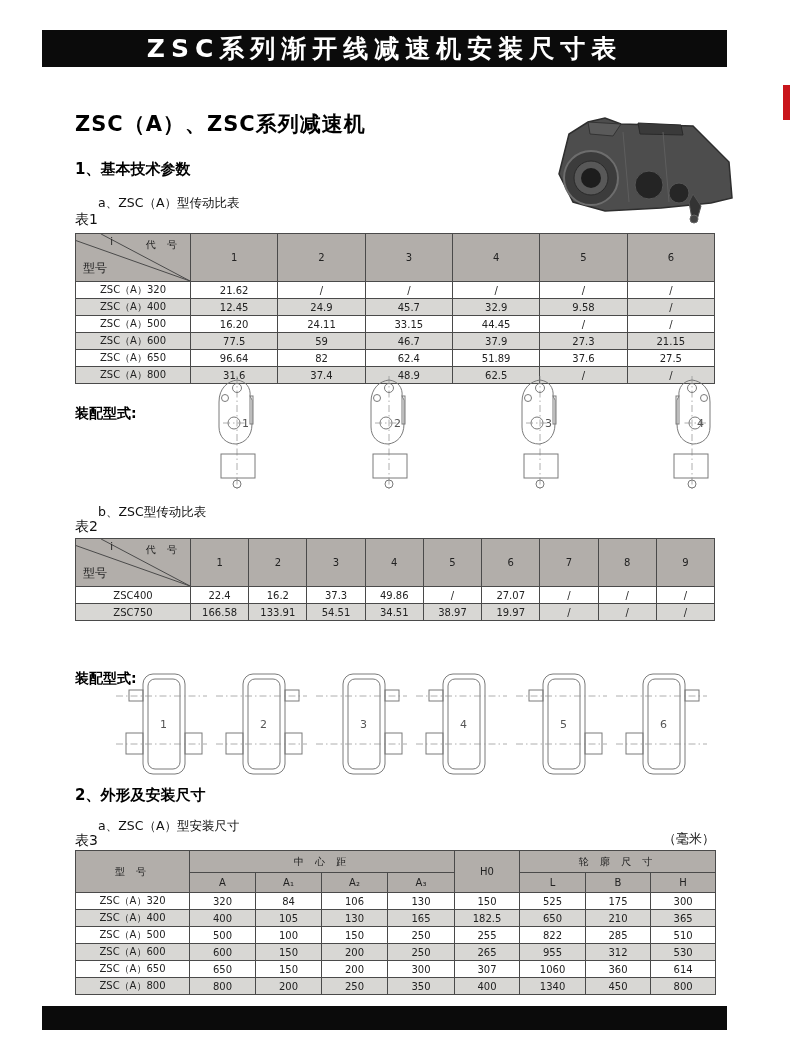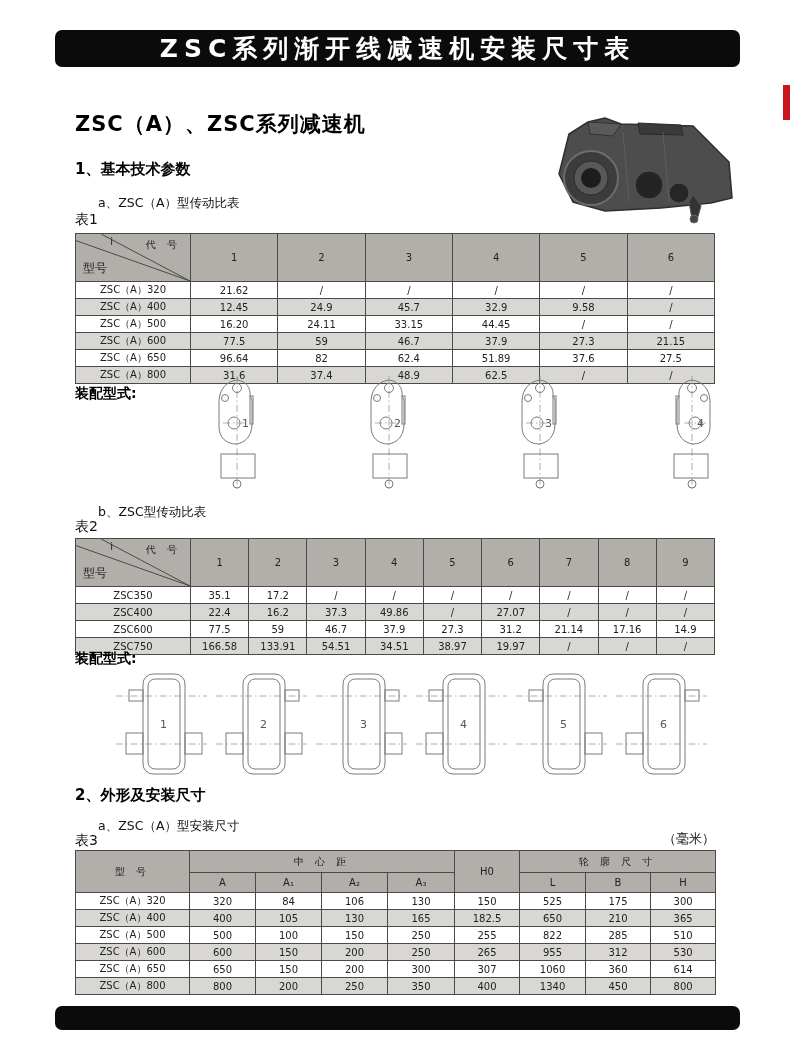--- a/index.html
+++ b/index.html
@@ -1,33 +1,33 @@
 <!DOCTYPE html>
 <html><head>
 <meta charset="utf-8">
 <style>
   html,body{margin:0;padding:0;background:#ffffff;}
   body{font-family:"DejaVu Sans","Liberation Sans",sans-serif;color:#222;}
   #page{position:relative;width:790px;height:1064px;background:#fff;overflow:hidden;}
 
   
-  .bar{position:absolute;left:55px;width:685px;background:#0b0b0b;border-radius:7px;}
+  .bar{position:absolute;left:42px;width:685px;background:#0b0b0b;}
   #topbar{top:30px;height:37px;color:#fff;text-align:center;line-height:37px;
           font-size:25px;font-weight:bold;letter-spacing:6px;}
   #footbar{top:1006px;height:24px;}
   #edge-marker{position:absolute;right:0;top:85px;width:7px;height:35px;background:#c9151b;}
 
   
   #page-title{position:absolute;left:75px;top:110px;width:580px;
               font-size:21px;font-weight:bold;letter-spacing:1px;color:#000;}
   .h1{position:absolute;left:75px;font-size:15px;font-weight:bold;color:#000;}
   .sub{position:absolute;left:98px;font-size:12.5px;color:#111;margin-top:6px;}
   .cap{position:absolute;left:75px;font-size:14px;color:#111;}
   .unit{position:absolute;left:615px;top:830px;width:100px;text-align:right;font-size:13px;color:#111;}
-  .asm-label{position:absolute;left:75px;font-size:14px;font-weight:bold;color:#000;}
+  .asm-label{position:absolute;left:75px;font-size:14px;font-weight:bold;color:#000;margin-top:20px;}
 
   
   table{position:absolute;left:75px;border-collapse:collapse;table-layout:fixed;
         width:640px;font-size:10px;color:#222;background:#fff;}
   td{border:1px solid #4a4a4a;text-align:center;padding:0;height:16px;overflow:hidden;}
   thead td{background:#b2aeaa;}
   tr.colrow td{height:47px;}
   tbody tr:nth-child(even) td{background:#d8d7d4;}
   #table1{top:233px;} #table2{top:538px;} #table3{top:850px;}
   #table3 thead tr.h1r td{height:21px;} #table3 thead tr.h2r td{height:19px;}
@@ -260,54 +260,30 @@
           <td>4</td>
           <td>5</td>
           <td>6</td>
           <td>7</td>
           <td>8</td>
           <td>9</td>
         </tr>
     </thead>
     <tbody>
         <tr>
-          <td>ZSC350</td>
-          <td>35.1</td>
-          <td>17.2</td>
-          <td>/</td>
-          <td>/</td>
-          <td>/</td>
-          <td>/</td>
-          <td>/</td>
-          <td>/</td>
-          <td>/</td>
-        </tr>
-        <tr>
           <td>ZSC400</td>
           <td>22.4</td>
           <td>16.2</td>
           <td>37.3</td>
           <td>49.86</td>
           <td>/</td>
           <td>27.07</td>
           <td>/</td>
           <td>/</td>
           <td>/</td>
-        </tr>
-        <tr>
-          <td>ZSC600</td>
-          <td>77.5</td>
-          <td>59</td>
-          <td>46.7</td>
-          <td>37.9</td>
-          <td>27.3</td>
-          <td>31.2</td>
-          <td>21.14</td>
-          <td>17.16</td>
-          <td>14.9</td>
         </tr>
         <tr>
           <td>ZSC750</td>
           <td>166.58</td>
           <td>133.91</td>
           <td>54.51</td>
           <td>34.51</td>
           <td>38.97</td>
           <td>19.97</td>
           <td>/</td>

